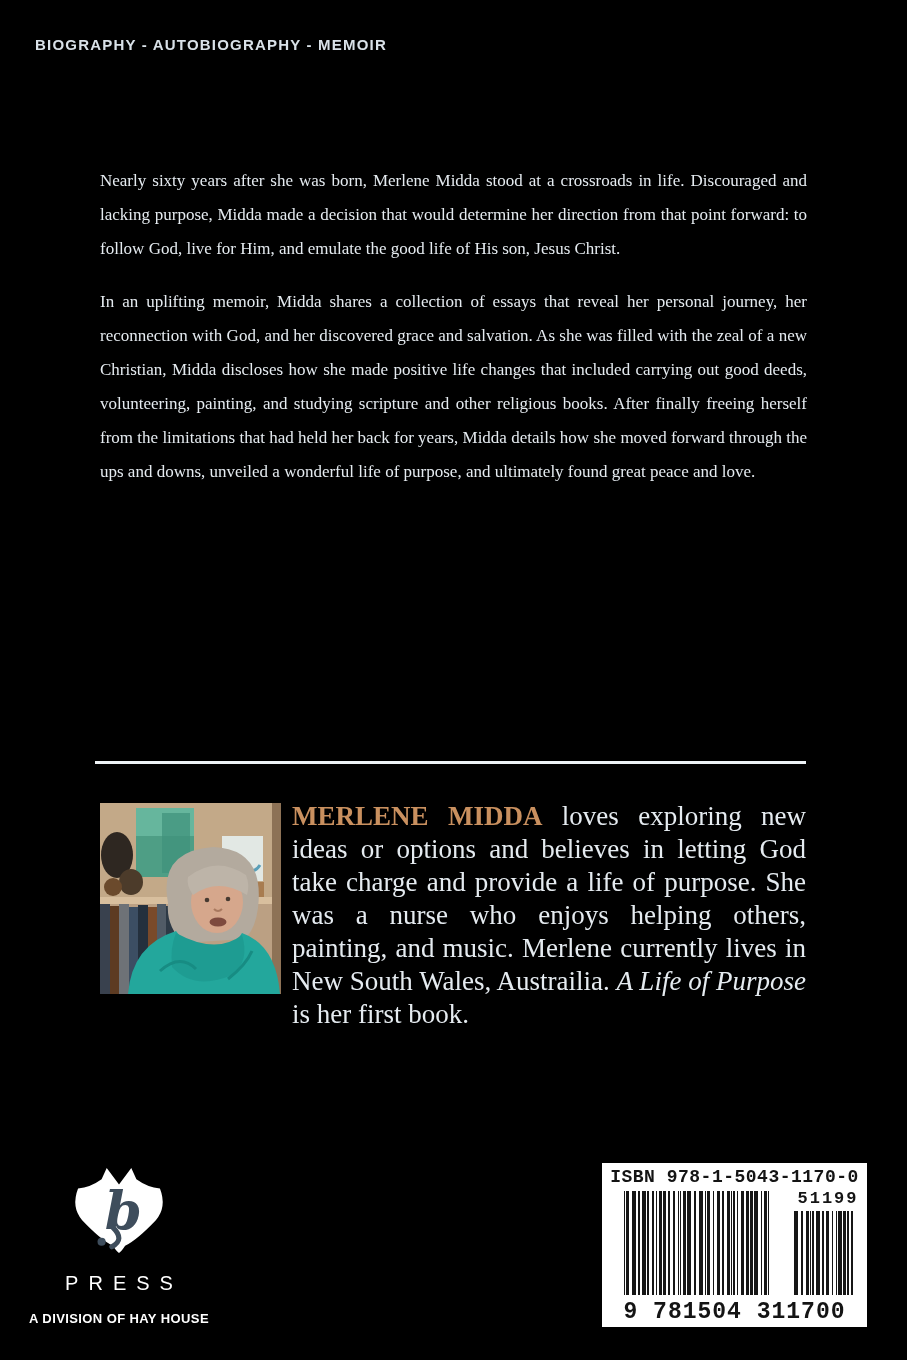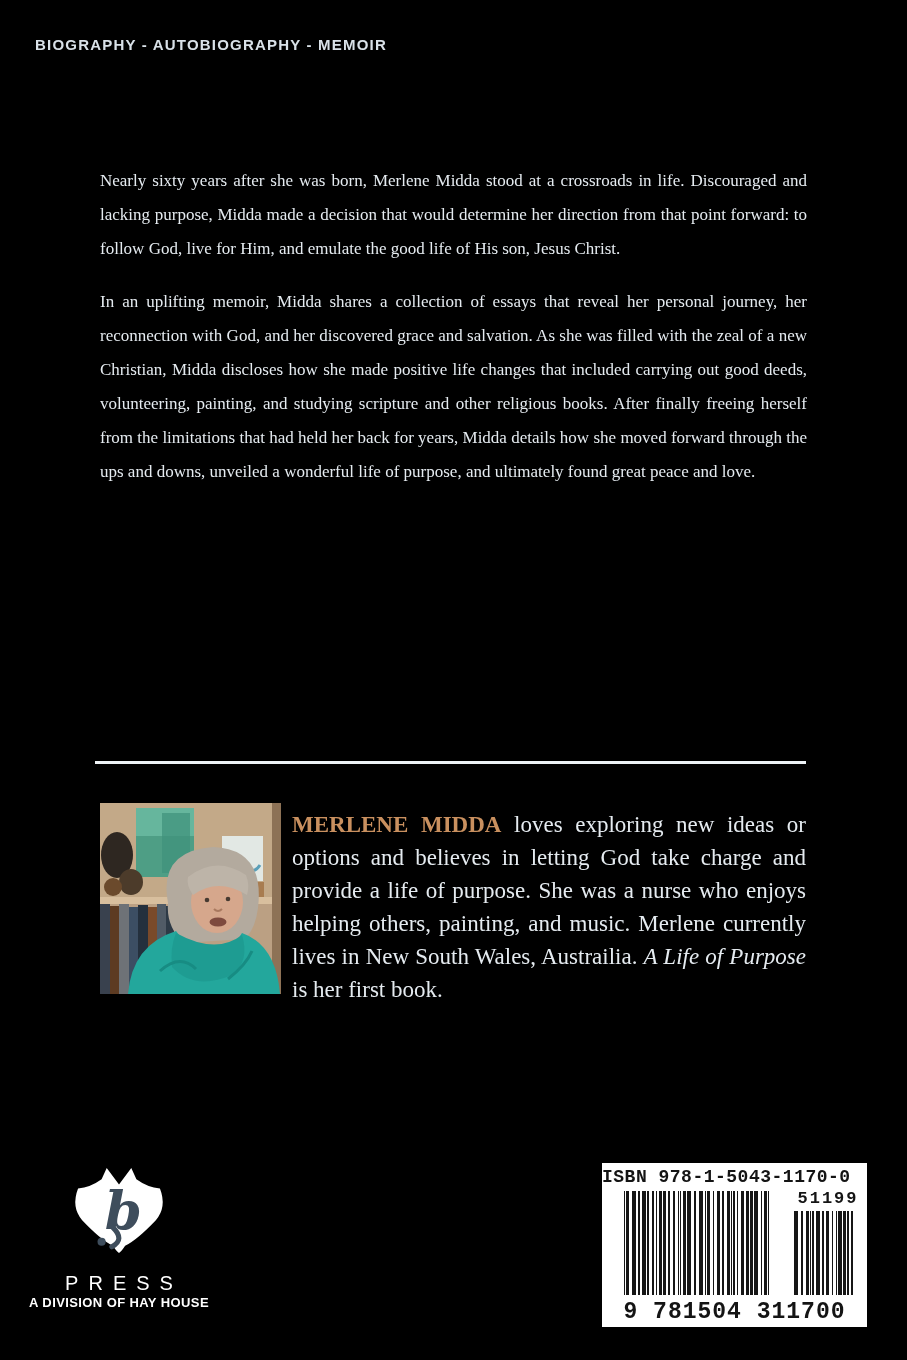--- a/index.html
+++ b/index.html
@@ -16,37 +16,37 @@
     position:absolute;left:100px;top:164px;width:707px;
     color:#e5ebf0;font-size:17px;line-height:34px;text-align:justify;
   }
   .synopsis p{margin:0 0 19px 0;}
   .divider{
     position:absolute;left:95px;top:761px;width:711px;height:3px;background:#eef3f6;
   }
   .photo{position:absolute;left:100px;top:803px;width:181px;height:191px;display:block;}
   .bio{
     position:absolute;left:292px;top:800px;width:514px;
-    color:#e5ebf0;font-size:23px;line-height:33px;text-align:justify;margin-top:8px;
+    color:#e5ebf0;font-size:27px;line-height:33px;text-align:justify;
   }
   .accent{color:#c9905f;font-weight:bold;}
   .publisher{
     position:absolute;left:18px;top:1166px;width:202px;text-align:center;
     color:#ffffff;font-family:"Liberation Sans",sans-serif;
   }
   .lotus{display:block;margin:0 auto;}
   .pub-name{font-size:33px;font-weight:bold;letter-spacing:1px;line-height:1.05;margin-top:3px;}
   .pub-press{font-size:20px;font-weight:400;letter-spacing:10px;text-indent:10px;margin-top:18px;}
-  .pub-division{font-size:13px;font-weight:bold;letter-spacing:0.4px;white-space:nowrap;}
+  .pub-division{font-size:13px;font-weight:bold;letter-spacing:0.4px;margin-top:16px;white-space:nowrap;}
   .barcode{
     position:absolute;left:602px;top:1163px;width:265px;height:164px;background:#ffffff;
     color:#141414;font-family:"Liberation Mono",monospace;
   }
   .isbn{
-    position:absolute;top:4px;left:0;width:100%;
+    position:absolute;top:4px;left:0;width:100%;text-align:center;
     font-size:18px;font-weight:bold;letter-spacing:0.5px;white-space:nowrap;
   }
   .price{
     position:absolute;top:26px;left:190px;width:72px;text-align:center;
     font-size:17px;font-weight:bold;letter-spacing:2px;
   }
   .bars-main{position:absolute;left:22px;top:28px;width:158px;height:104px;overflow:hidden;white-space:nowrap;}
   .bars-sup{position:absolute;left:192px;top:48px;width:68px;height:84px;overflow:hidden;white-space:nowrap;}
   .bars-main span,.bars-sup span{display:inline-block;height:100%;background:#161616;vertical-align:top;}
   .ean{

